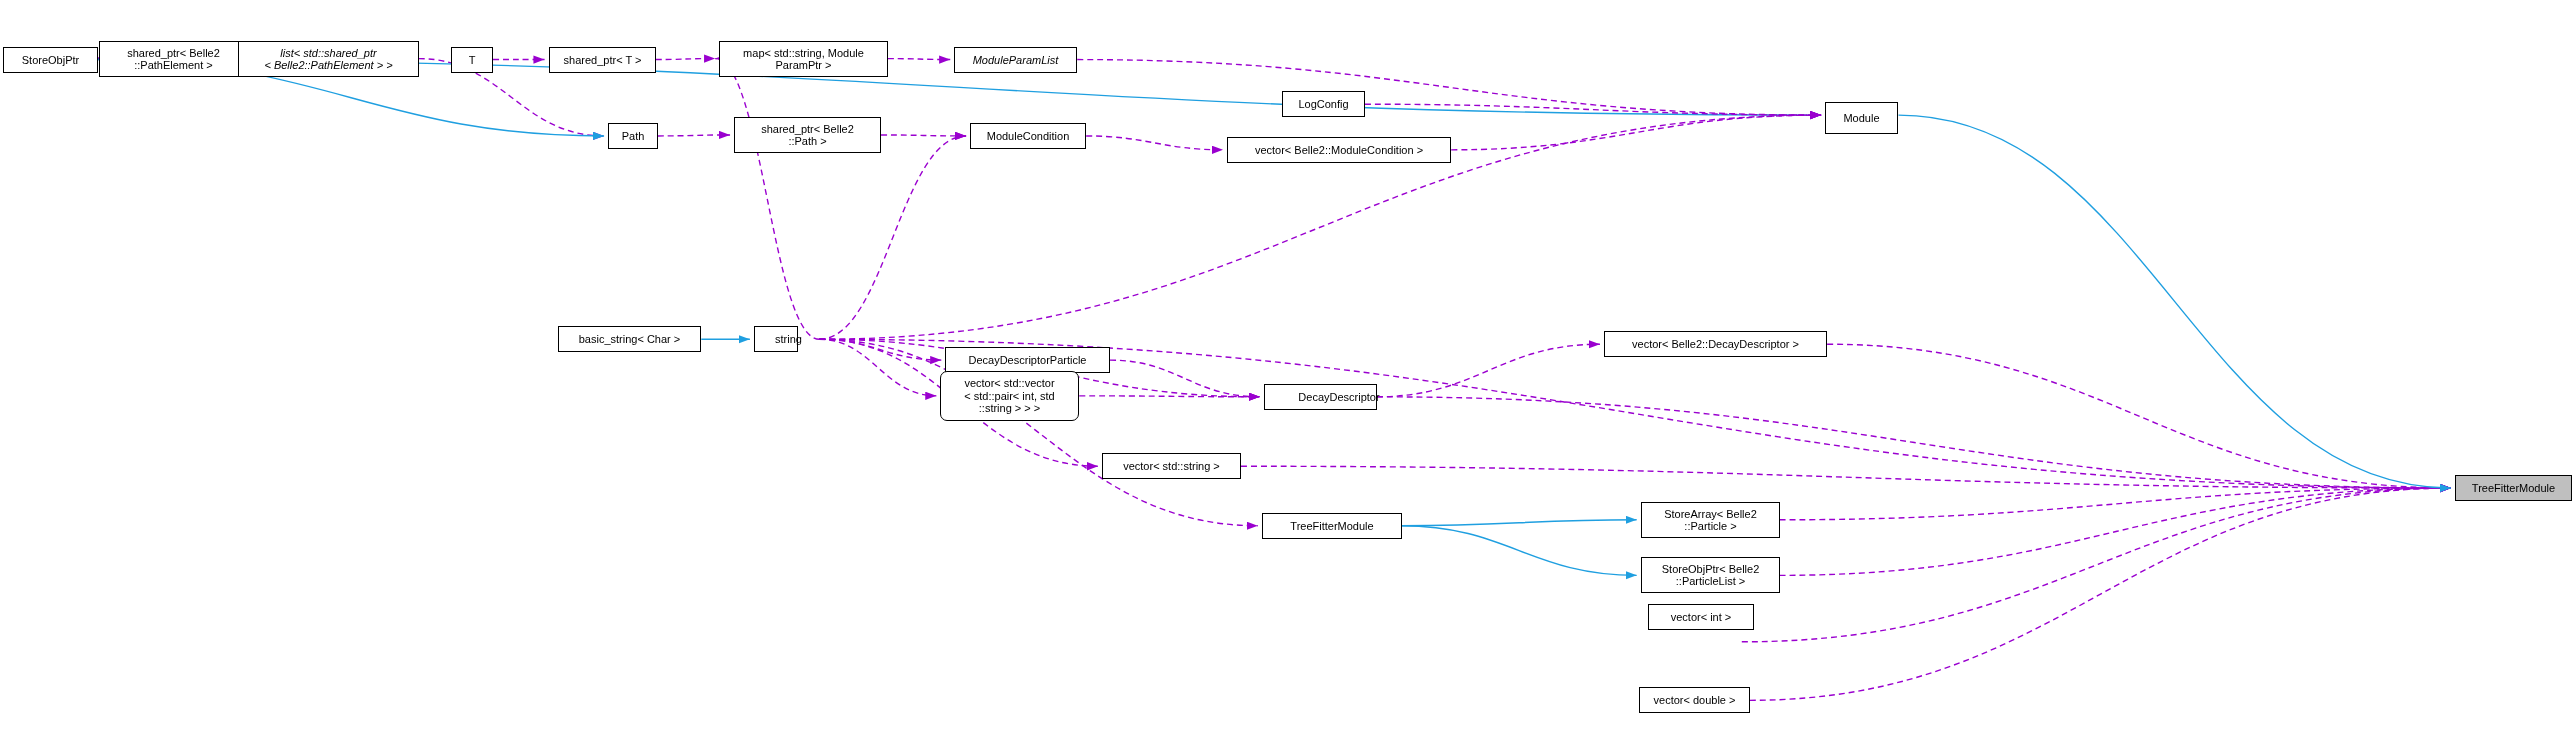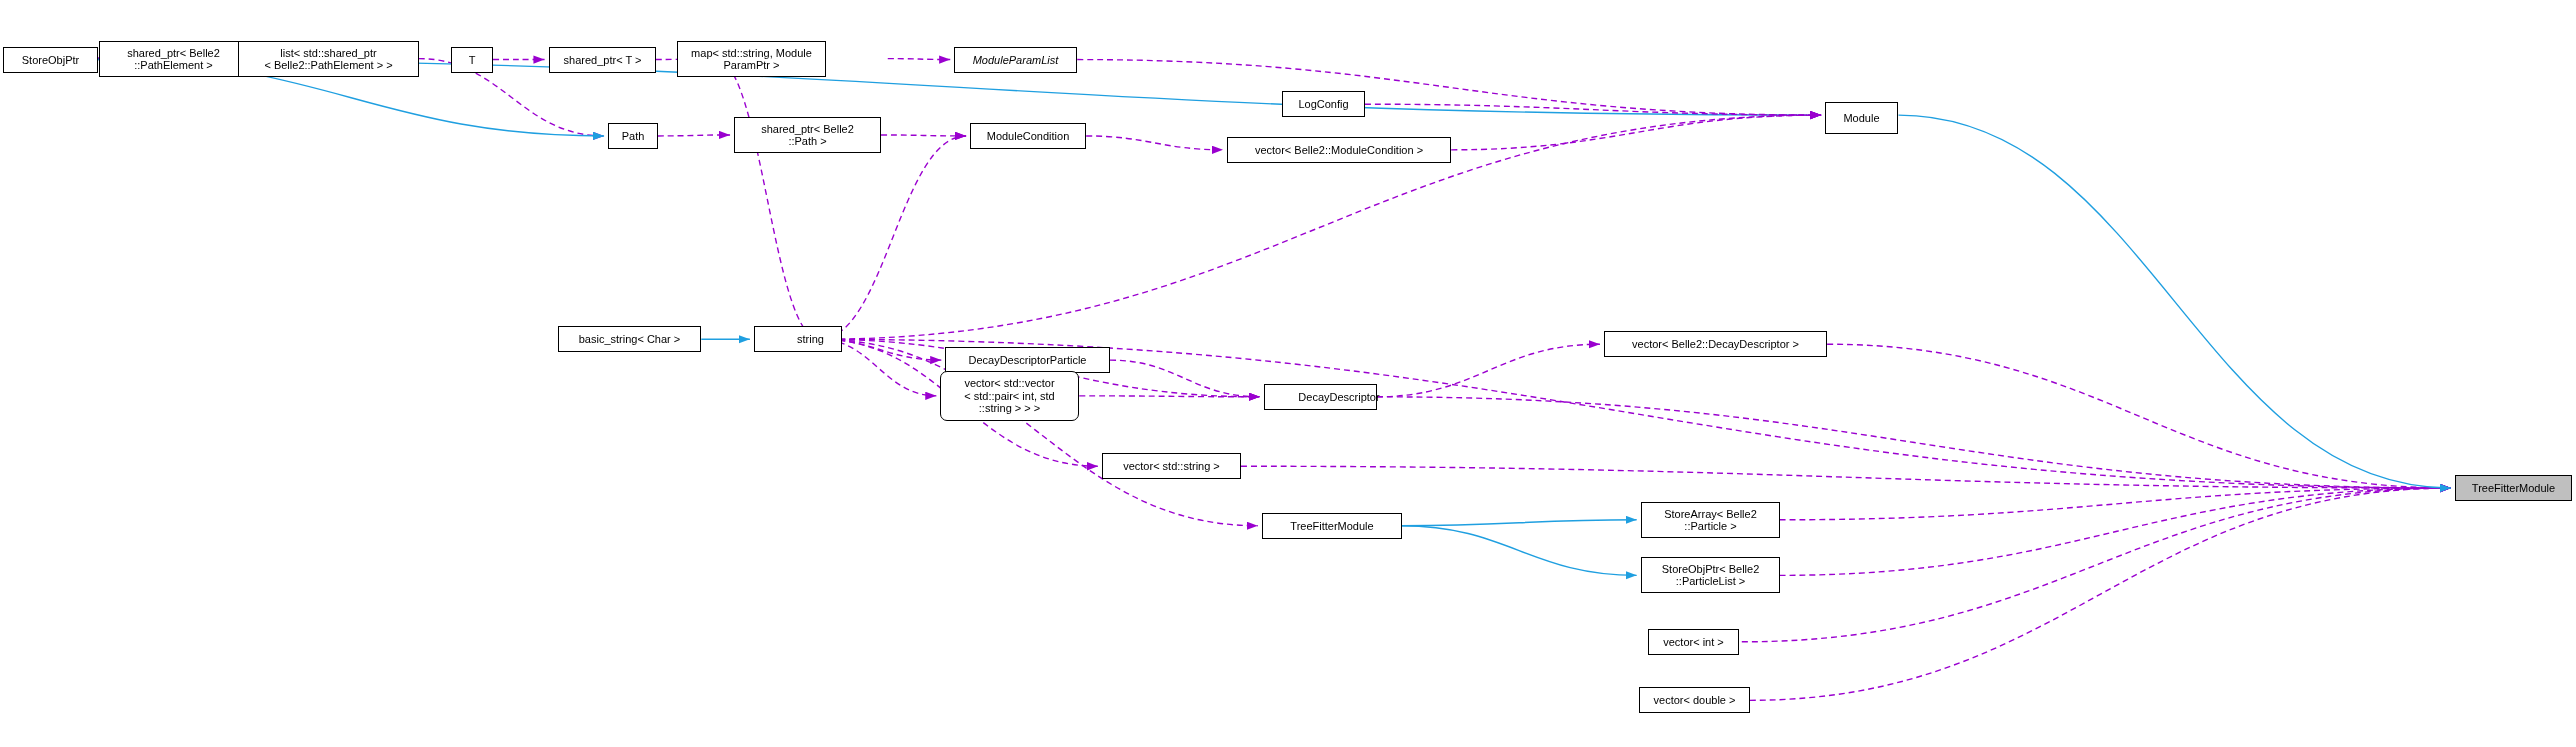--- a/index.html
+++ b/index.html
@@ -92,46 +92,46 @@
         <path d="M1794,580 C2098.65,580 2166.35,492 2471,492" fill="none" stroke="#9a00cf" stroke-width="1.4" stroke-dasharray="6,4" marker-end="url(#arrow-usage)"></path>
         <path d="M1756,647 C2077.75,647 2149.25,492 2471,492" fill="none" stroke="#9a00cf" stroke-width="1.4" stroke-dasharray="6,4" marker-end="url(#arrow-usage)"></path>
         <path d="M1764,706 C2082.15,706 2152.85,492 2471,492" fill="none" stroke="#9a00cf" stroke-width="1.4" stroke-dasharray="6,4" marker-end="url(#arrow-usage)"></path>
         <path d="M1914,116 C2164.65,116 2220.35,492 2471,492" fill="none" stroke="#1f9fe0" stroke-width="1.4" marker-end="url(#arrow-inh)"></path>
       </g>
   </svg>
   <div id="node-layer">
       <div class="node" style="left: 3px; top: 47px; width: 95px; height: 26px;">StoreObjPtr</div>
       <div class="node" style="left: 99px; top: 41px; width: 149px; height: 36px;">shared_ptr&lt; Belle2
 ::PathElement &gt;</div>
-      <div class="node" style="left: 238px; top: 41px; width: 181px; height: 36px;">list&lt; std::shared_ptr
+      <div class="node" style="left: 238px; top: 41px; width: 181px; height: 36px; font-style: italic;">list&lt; std::shared_ptr
 &lt; Belle2::PathElement &gt; &gt;</div>
       <div class="node" style="left: 451px; top: 47px; width: 42px; height: 26px;">T</div>
       <div class="node" style="left: 549px; top: 47px; width: 107px; height: 26px;">shared_ptr&lt; T &gt;</div>
-      <div class="node" style="left: 677px; top: 41px; width: 149px; height: 36px;">map&lt; std::string, Module
+      <div class="node" style="left: 719px; top: 41px; width: 169px; height: 36px;">map&lt; std::string, Module
 ParamPtr &gt;</div>
       <div class="node" style="left: 954px; top: 47px; width: 123px; height: 26px; font-style: italic;">ModuleParamList</div>
       <div class="node" style="left: 1825px; top: 102px; width: 73px; height: 32px;">Module</div>
       <div class="node" style="left: 608px; top: 123px; width: 50px; height: 26px;">Path</div>
       <div class="node" style="left: 734px; top: 117px; width: 147px; height: 36px;">shared_ptr&lt; Belle2
 ::Path &gt;</div>
       <div class="node" style="left: 970px; top: 123px; width: 116px; height: 26px;">ModuleCondition</div>
       <div class="node" style="left: 1282px; top: 91px; width: 83px; height: 26px;">LogConfig</div>
       <div class="node" style="left: 1227px; top: 137px; width: 224px; height: 26px;">vector&lt; Belle2::ModuleCondition &gt;</div>
       <div class="node" style="left: 558px; top: 326px; width: 143px; height: 26px;">basic_string&lt; Char &gt;</div>
-      <div class="node" style="left: 754px; top: 326px; width: 88px; height: 26px; padding-left: 28px;">string</div>
+      <div class="node" style="left: 754px; top: 326px; width: 44px; height: 26px; padding-left: 28px;">string</div>
       <div class="node" style="left: 945px; top: 347px; width: 165px; height: 26px;">DecayDescriptorParticle</div>
       <div class="node" style="left: 1604px; top: 331px; width: 223px; height: 26px;">vector&lt; Belle2::DecayDescriptor &gt;</div>
       <div class="node" style="left: 1264px; top: 384px; width: 113px; height: 26px; padding-left: 40px;">DecayDescriptor</div>
       <div class="node" style="left: 940px; top: 371px; width: 139px; height: 50px; border-radius: 7px;">vector&lt; std::vector
 &lt; std::pair&lt; int, std
 ::string &gt; &gt; &gt;</div>
       <div class="node" style="left: 1102px; top: 453px; width: 139px; height: 26px;">vector&lt; std::string &gt;</div>
       <div class="node highlight" style="left: 2455px; top: 475px; width: 117px; height: 26px;">TreeFitterModule</div>
       <div class="node" style="left: 1262px; top: 513px; width: 140px; height: 26px;">TreeFitterModule</div>
       <div class="node" style="left: 1641px; top: 502px; width: 139px; height: 36px;">StoreArray&lt; Belle2
 ::Particle &gt;</div>
       <div class="node" style="left: 1641px; top: 557px; width: 139px; height: 36px;">StoreObjPtr&lt; Belle2
 ::ParticleList &gt;</div>
-      <div class="node" style="left: 1648px; top: 629px; width: 91px; height: 26px;">vector&lt; int &gt;</div>
+      <div class="node" style="left: 1648px; top: 604px; width: 106px; height: 26px;">vector&lt; int &gt;</div>
       <div class="node" style="left: 1639px; top: 687px; width: 111px; height: 26px;">vector&lt; double &gt;</div>
     </div>
 </div>
 
 
 </body></html>

